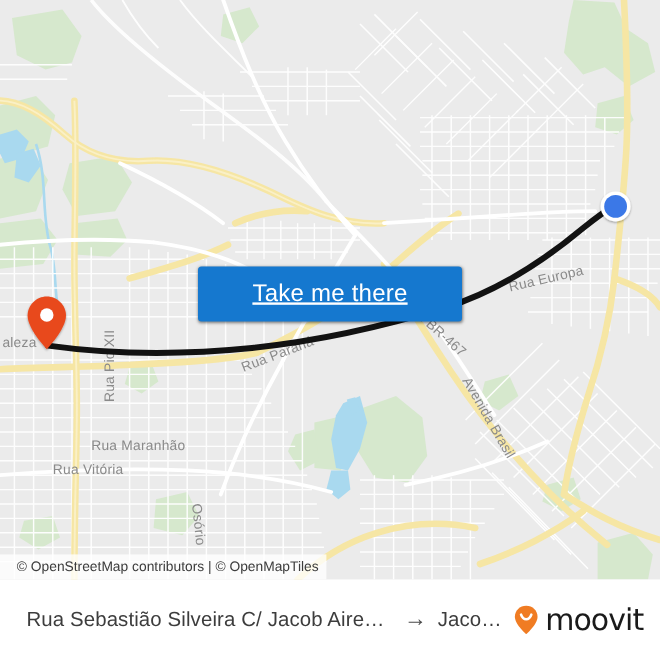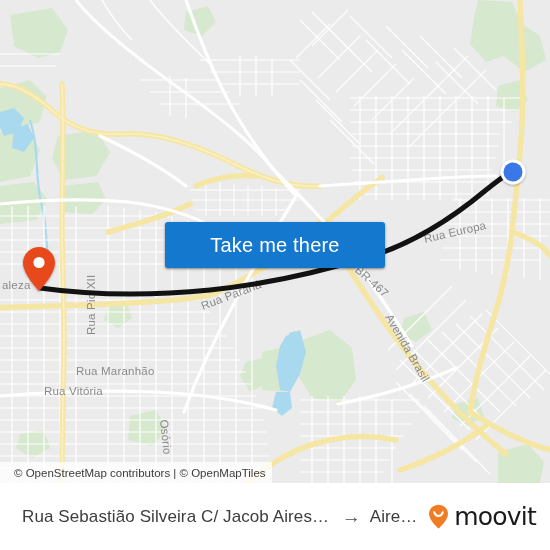--- a/index.html
+++ b/index.html
@@ -42,20 +42,21 @@
     border-radius: 3px;
     color: #ffffff;
     font-family: "Liberation Sans", sans-serif;
     font-size: 20px;
     letter-spacing: 0.2px;
     cursor: pointer;
     box-shadow: 0 1px 3px rgba(0,0,0,0.30), 0 1px 2px rgba(0,0,0,0.20);
     display: flex;
     align-items: center;
     justify-content: center;
+    text-decoration: underline;
   }
 
   
   #attribution {
     position: absolute;
     left: 0; top: 462px;
     height: 21px;
     padding: 0 6px 0 14px;
     display: flex;
     align-items: center;
@@ -423,21 +424,21 @@
 
     <button id="take-me-there">Take me there</button>
 
     <div id="attribution">© OpenStreetMap contributors | © OpenMapTiles</div>
   </div>
 
   <div id="footer">
     <div id="footer-route">
       <span id="route-origin" class="route-endpoint">Rua Sebastião Silveira C/ Jacob Aires De M…</span>
       <span id="route-arrow">→</span>
-      <span id="route-dest" class="route-endpoint">Aires…</span>
+      <span id="route-dest" class="route-endpoint">Jacob…</span>
     </div>
     <div id="moovit-logo">
       <svg width="27" height="27" viewBox="0 0 24 24">
         <path d="M12 1.6 C7.3 1.6 3.6 5.2 3.6 9.7 C3.6 15.4 12 22.6 12 22.6
                  C12 22.6 20.4 15.4 20.4 9.7 C20.4 5.2 16.7 1.6 12 1.6 Z" fill="#f07c23"></path>
         <path d="M8.2 8.2 C8.2 8.2 9.3 11.6 12 11.6 C14.7 11.6 15.8 8.2 15.8 8.2" fill="none" stroke="#ffffff" stroke-width="1.9" stroke-linecap="round"></path>
       </svg>
       <span id="moovit-wordmark">moovit</span>
     </div>
   </div>

